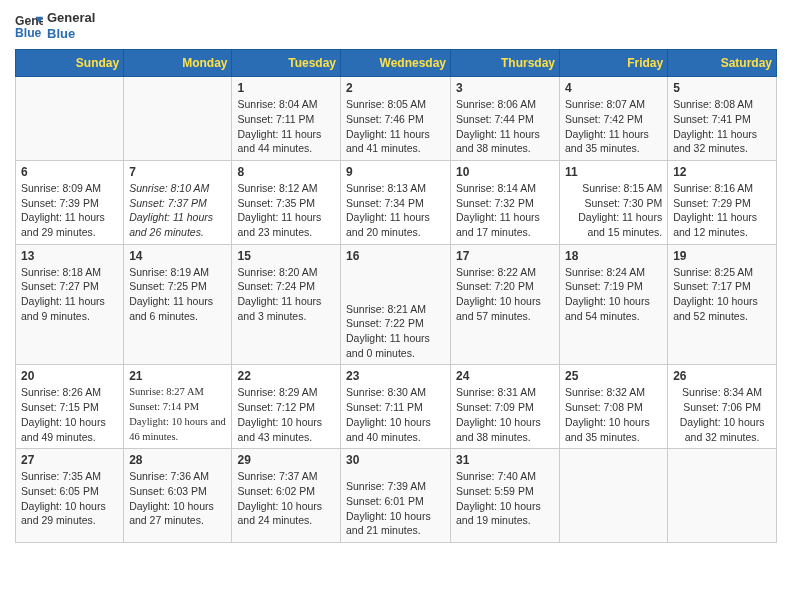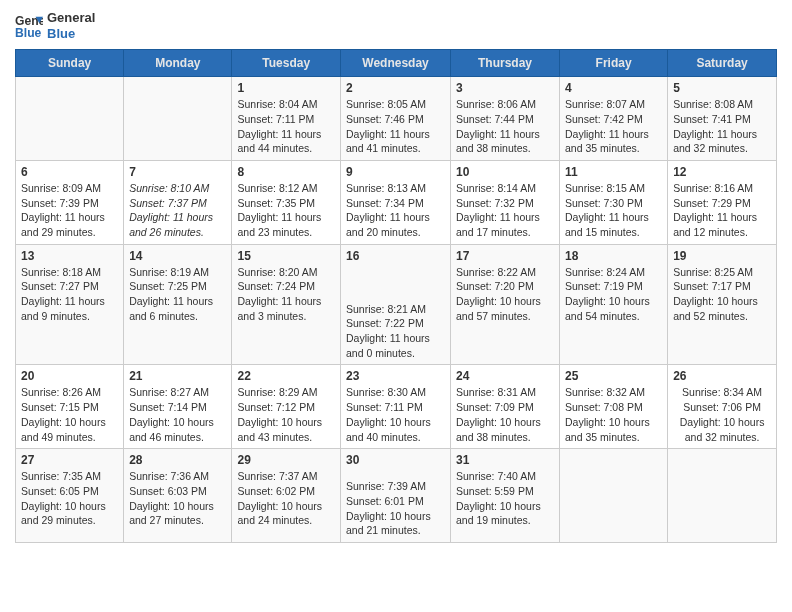--- a/index.html
+++ b/index.html
@@ -43,26 +43,26 @@
       font-size: 14px;
       color: #555;
     }
     .calendar-table {
       width: 100%;
       border-collapse: collapse;
       font-size: 11px;
     }
     .calendar-table thead tr th {
       background: #2a6db5;
-      color: #e5e5e5;
+      color: #fde047;
       padding: 6px 4px;
       font-size: 12px;
       font-weight: bold;
       border: 1px solid #1a5a9a;
-      text-align: center;
+      text-align: right;
     }
     .calendar-table tbody tr td {
       vertical-align: top;
       border: 1px solid #ccc;
       padding: 4px 5px;
       min-height: 80px;
       width: 113px;
       background: #fff;
     }
     .calendar-table tbody tr:nth-child(odd) td {
@@ -182,21 +182,21 @@
 Daylight: 11 hours and 20 minutes.</div>
           </td>
           <td>
             <span class="day-number">10</span>
             <div class="day-info" style="white-space: pre-line;">Sunrise: 8:14 AM
 Sunset: 7:32 PM
 Daylight: 11 hours and 17 minutes.</div>
           </td>
           <td>
             <span class="day-number">11</span>
-            <div class="day-info" style="white-space: pre-line;">Sunrise: 8:15 AM
+            <div class="day-info" style="white-space: pre-line; text-align: right;">Sunrise: 8:15 AM
 Sunset: 7:30 PM
 Daylight: 11 hours and 15 minutes.</div>
           </td>
           <td>
             <span class="day-number">12</span>
             <div class="day-info" style="white-space: pre-line;">Sunrise: 8:16 AM
 Sunset: 7:29 PM
 Daylight: 11 hours and 12 minutes.</div>
           </td>
         </tr>
@@ -246,21 +246,21 @@
         </tr>
         <tr>
           <td>
             <span class="day-number">20</span>
             <div class="day-info" style="white-space: pre-line;">Sunrise: 8:26 AM
 Sunset: 7:15 PM
 Daylight: 10 hours and 49 minutes.</div>
           </td>
           <td>
             <span class="day-number">21</span>
-            <div class="day-info" style="white-space: pre-line;">Sunrise: 8:27 AM
+            <div class="day-info" style="white-space: pre-line; font-family: Liberation Serif, serif;">Sunrise: 8:27 AM
 Sunset: 7:14 PM
 Daylight: 10 hours and 46 minutes.</div>
           </td>
           <td>
             <span class="day-number">22</span>
             <div class="day-info" style="white-space: pre-line;">Sunrise: 8:29 AM
 Sunset: 7:12 PM
 Daylight: 10 hours and 43 minutes.</div>
           </td>
           <td>

